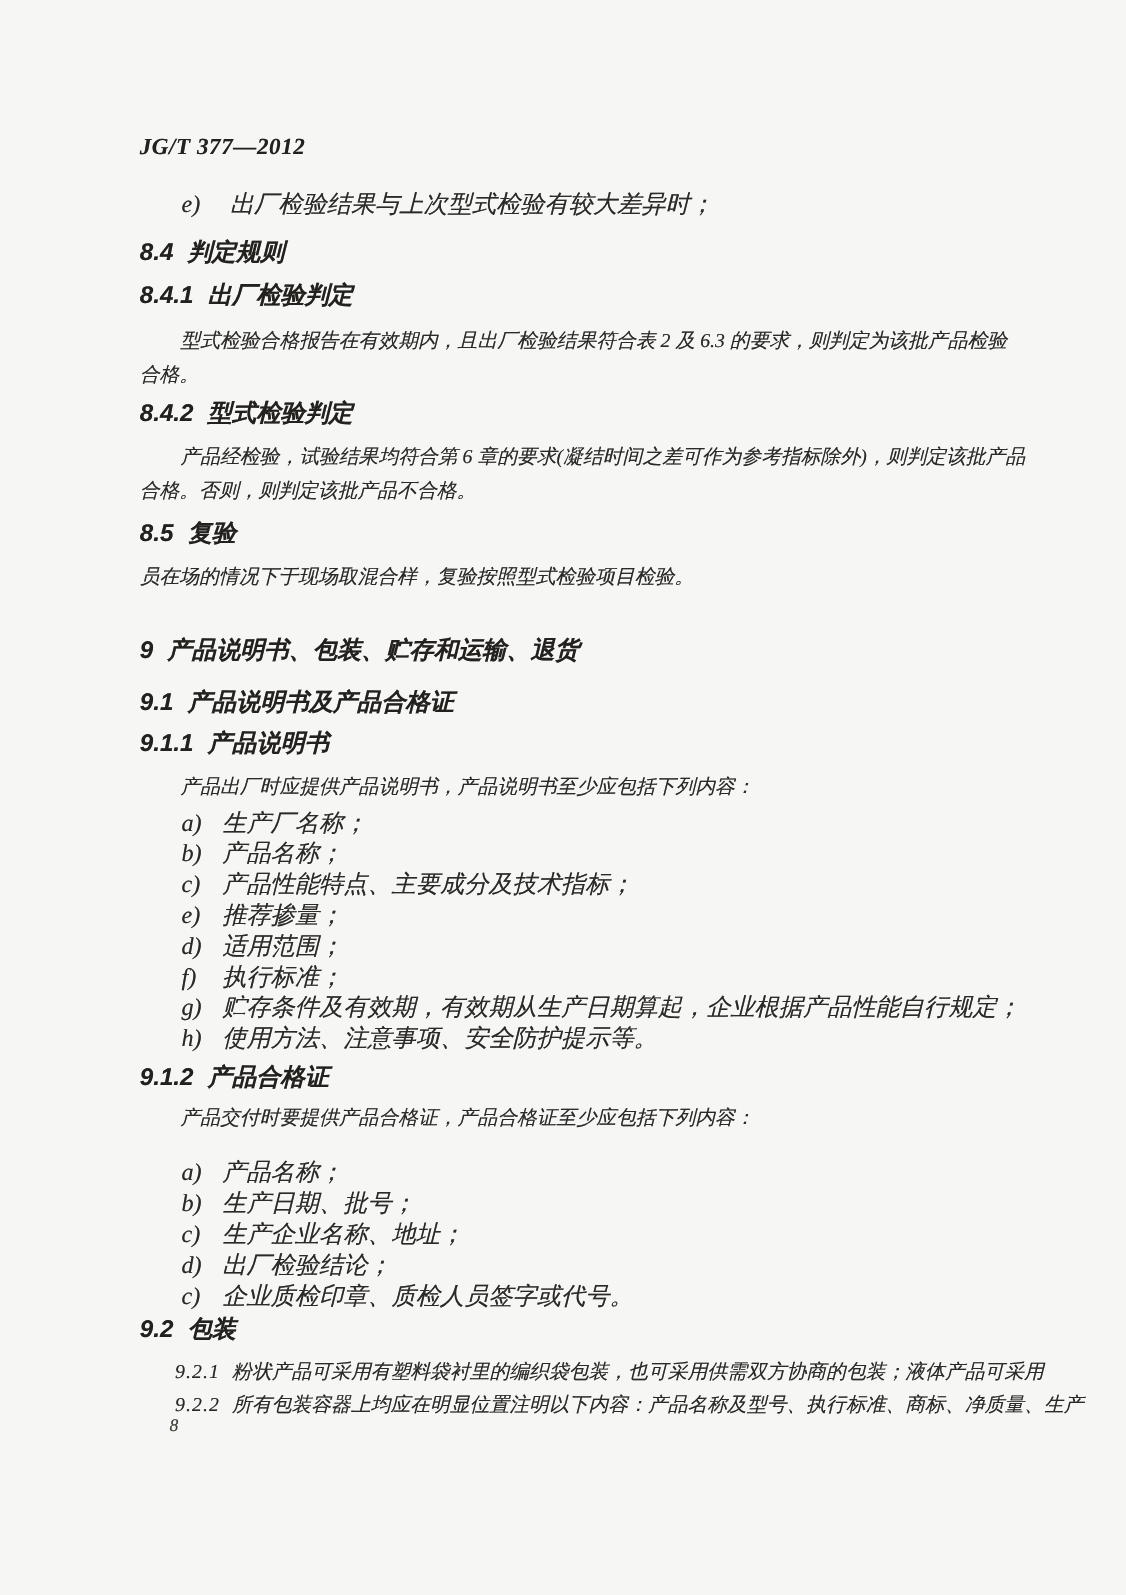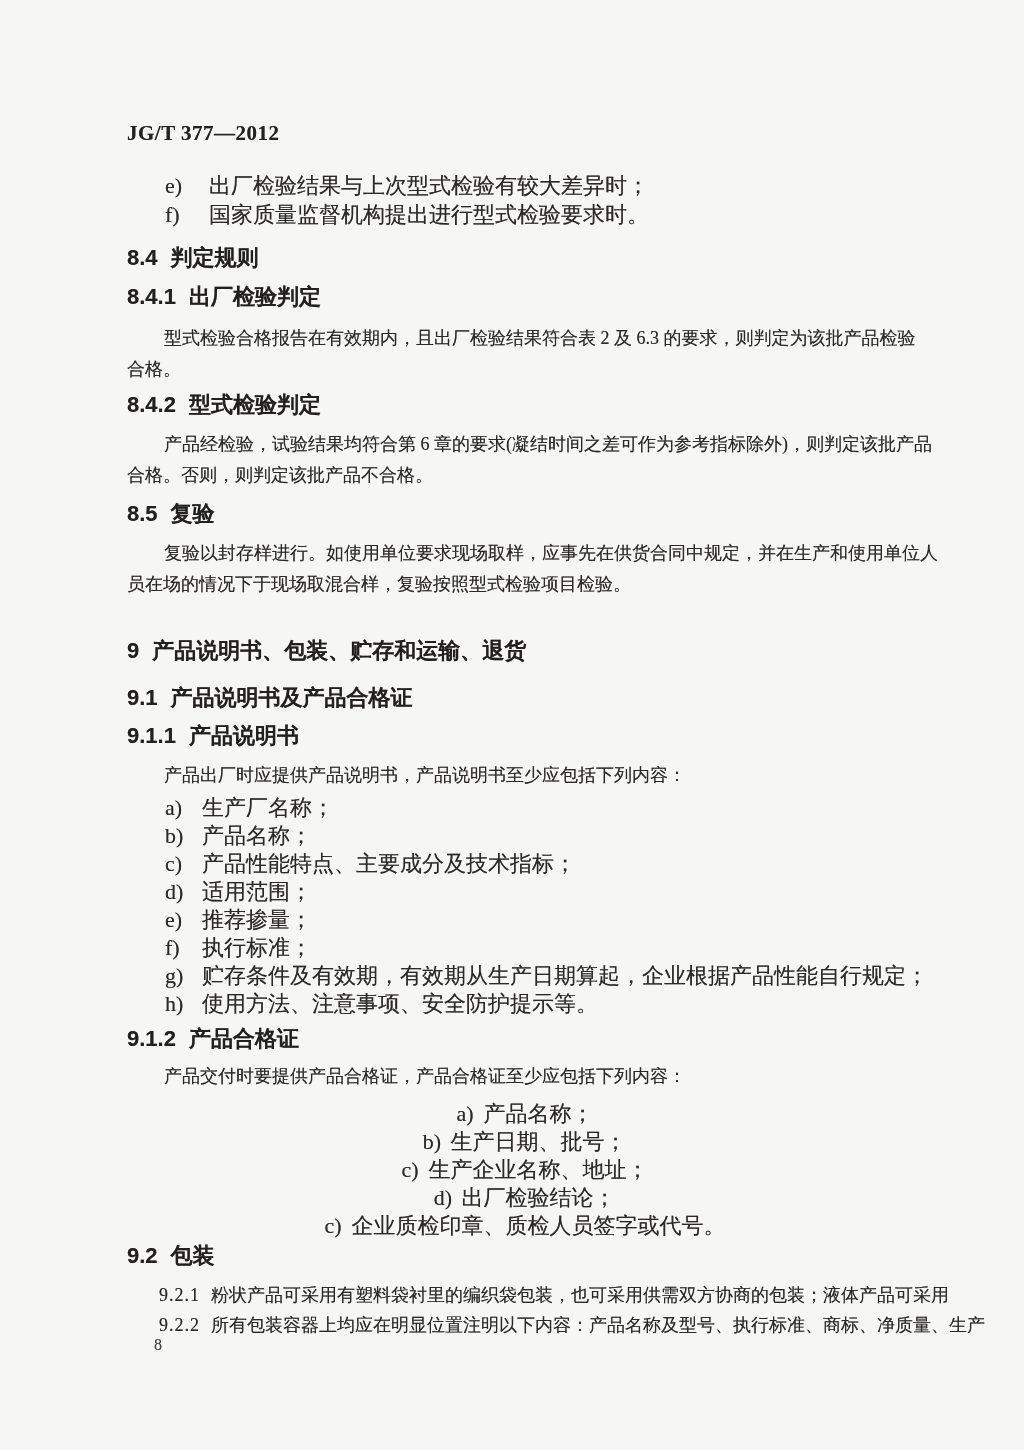--- a/index.html
+++ b/index.html
@@ -11,20 +11,21 @@
     font-family: "Liberation Serif", serif;
     overflow: hidden;
     position: relative;
   }
   .page {
     box-sizing: border-box;
     width: 972px;
     height: 1450px;
     padding: 120px 97px 12px 127px;
     text-shadow: 0 0 0.5px rgba(45,42,38,0.55);
+    font-style: italic;
   }
   
   .running-head {
     font-family: "Liberation Serif", serif;
     font-weight: bold;
     font-size: 21px;
     line-height: 26px;
     letter-spacing: 0.5px;
     color: #242220;
   }
@@ -57,21 +58,21 @@
   .mt-p842    { margin-top: 11px; }
   .mt-h85     { margin-top: 10px; }
   .mt-p85     { margin-top: 11px; }
   .mt-h9      { margin-top: 38px; }
   .mt-h91     { margin-top: 21px; }
   .mt-h911    { margin-top: 12px; }
   .mt-p911    { margin-top: 11px; }
   .mt-l911    { margin-top: 3px;  }
   .mt-h912    { margin-top: 8px;  }
   .mt-p912    { margin-top: 9px;  }
-  .mt-l912    { margin-top: 8px; text-align: center;  }
+  .mt-l912    { margin-top: 20px;  }
   .mt-h92     { margin-top: 3px;  }
   .mt-p921    { margin-top: 11px; line-height: 30px; }
   .mt-p922    { margin-top: 0px;  line-height: 30px; }
   .page-number {
     margin-top: -4px;
     margin-left: 27px;
     font-size: 16px;
     color: #454239;
   }
 </style>
@@ -79,23 +80,20 @@
 <body>
 
 <div class="page">
 
   <div class="running-head">JG/T 377—2012</div>
 
   <div class="letter-list mt-intro">
     <div class="li">
       <span class="li-marker">e)</span><span>出厂检验结果与上次型式检验有较大差异时；</span>
     </div>
-    <div class="li">
-      <span class="li-marker">f)</span><span>国家质量监督机构提出进行型式检验要求时。</span>
-    </div>
   </div>
 
   <div class="h2 mt-h84">
     <span class="h-num">8.4</span><span>判定规则</span>
   </div>
 
   <div class="h3 mt-h841">
     <span class="h-num">8.4.1</span><span>出厂检验判定</span>
   </div>
 
@@ -111,21 +109,20 @@
   <div class="para mt-p842">
     <div class="line indent">产品经检验，试验结果均符合第 6 章的要求(凝结时间之差可作为参考指标除外)，则判定该批产品</div>
     <div class="line">合格。否则，则判定该批产品不合格。</div>
   </div>
 
   <div class="h2 mt-h85">
     <span class="h-num">8.5</span><span>复验</span>
   </div>
 
   <div class="para mt-p85">
-    <div class="line indent">复验以封存样进行。如使用单位要求现场取样，应事先在供货合同中规定，并在生产和使用单位人</div>
     <div class="line">员在场的情况下于现场取混合样，复验按照型式检验项目检验。</div>
   </div>
 
   <div class="h2 mt-h9">
     <span class="h-num">9</span><span>产品说明书、包装、贮存和运输、退货</span>
   </div>
 
   <div class="h2 mt-h91">
     <span class="h-num">9.1</span><span>产品说明书及产品合格证</span>
   </div>
@@ -142,24 +139,24 @@
     <div class="li">
       <span class="li-marker">a)</span><span>生产厂名称；</span>
     </div>
     <div class="li">
       <span class="li-marker">b)</span><span>产品名称；</span>
     </div>
     <div class="li">
       <span class="li-marker">c)</span><span>产品性能特点、主要成分及技术指标；</span>
     </div>
     <div class="li">
+      <span class="li-marker">e)</span><span>推荐掺量；</span>
+    </div>
+    <div class="li">
       <span class="li-marker">d)</span><span>适用范围；</span>
-    </div>
-    <div class="li">
-      <span class="li-marker">e)</span><span>推荐掺量；</span>
     </div>
     <div class="li">
       <span class="li-marker">f)</span><span>执行标准；</span>
     </div>
     <div class="li">
       <span class="li-marker">g)</span><span>贮存条件及有效期，有效期从生产日期算起，企业根据产品性能自行规定；</span>
     </div>
     <div class="li">
       <span class="li-marker">h)</span><span>使用方法、注意事项、安全防护提示等。</span>
     </div>

